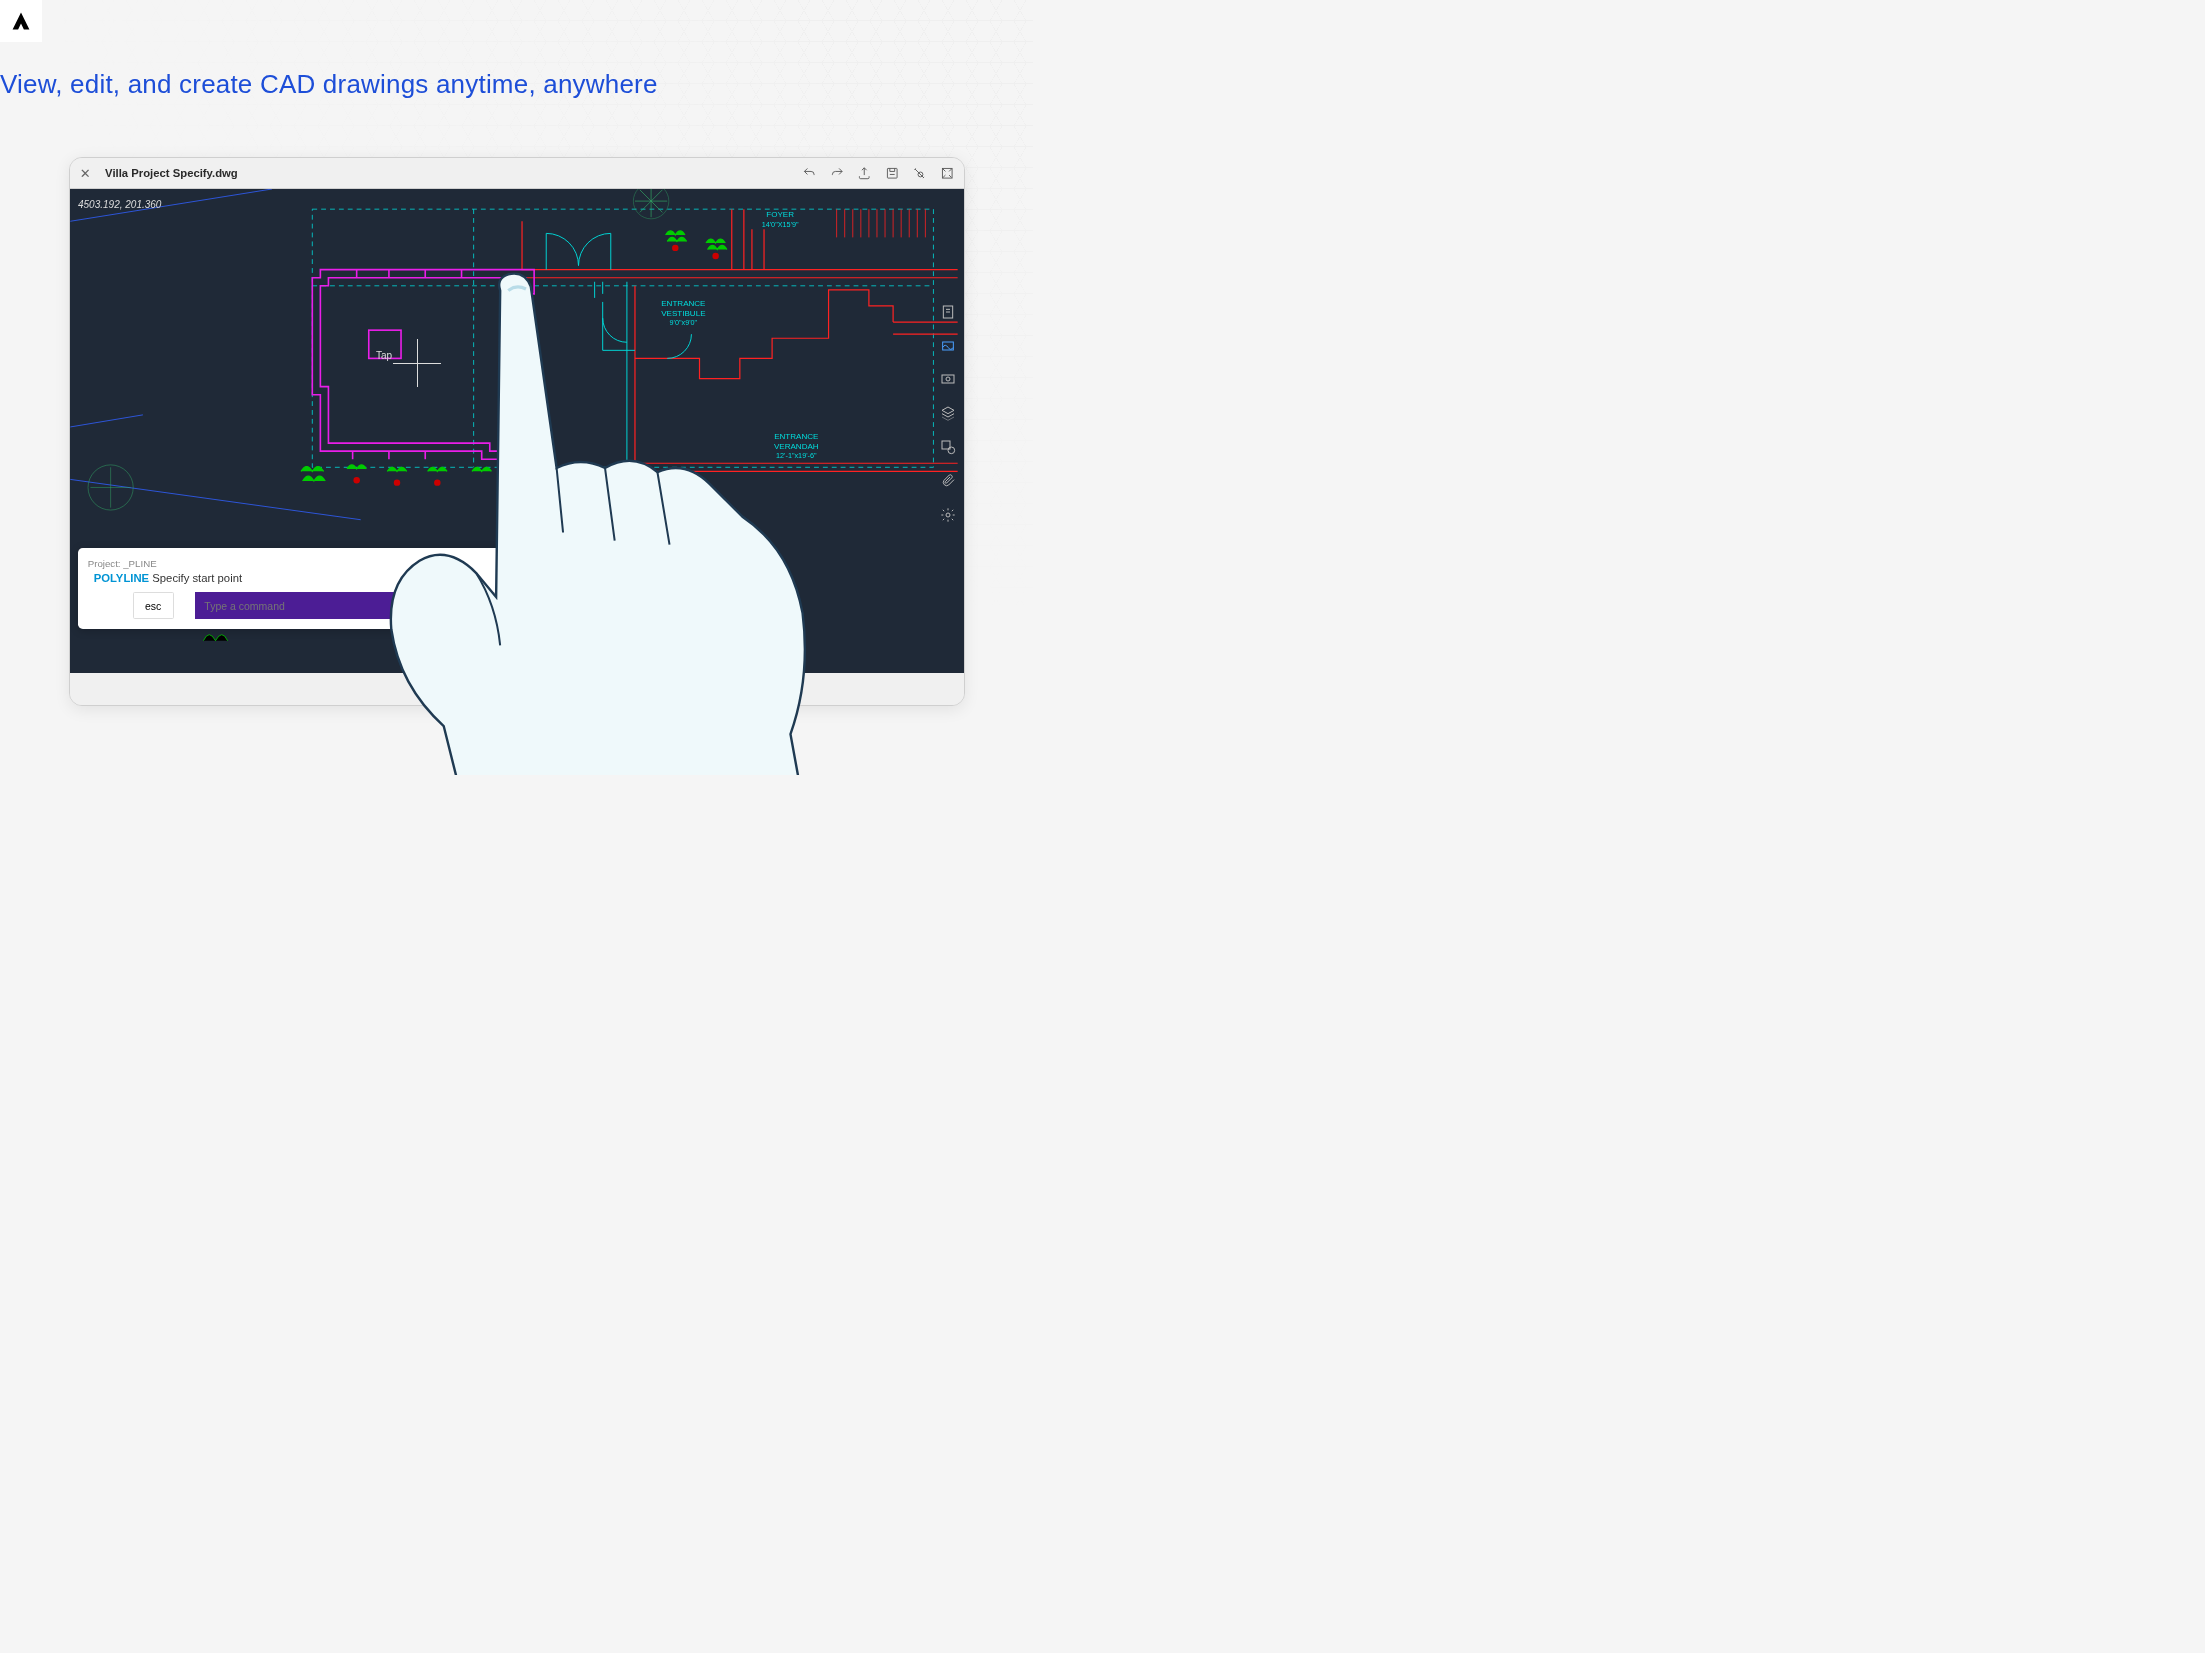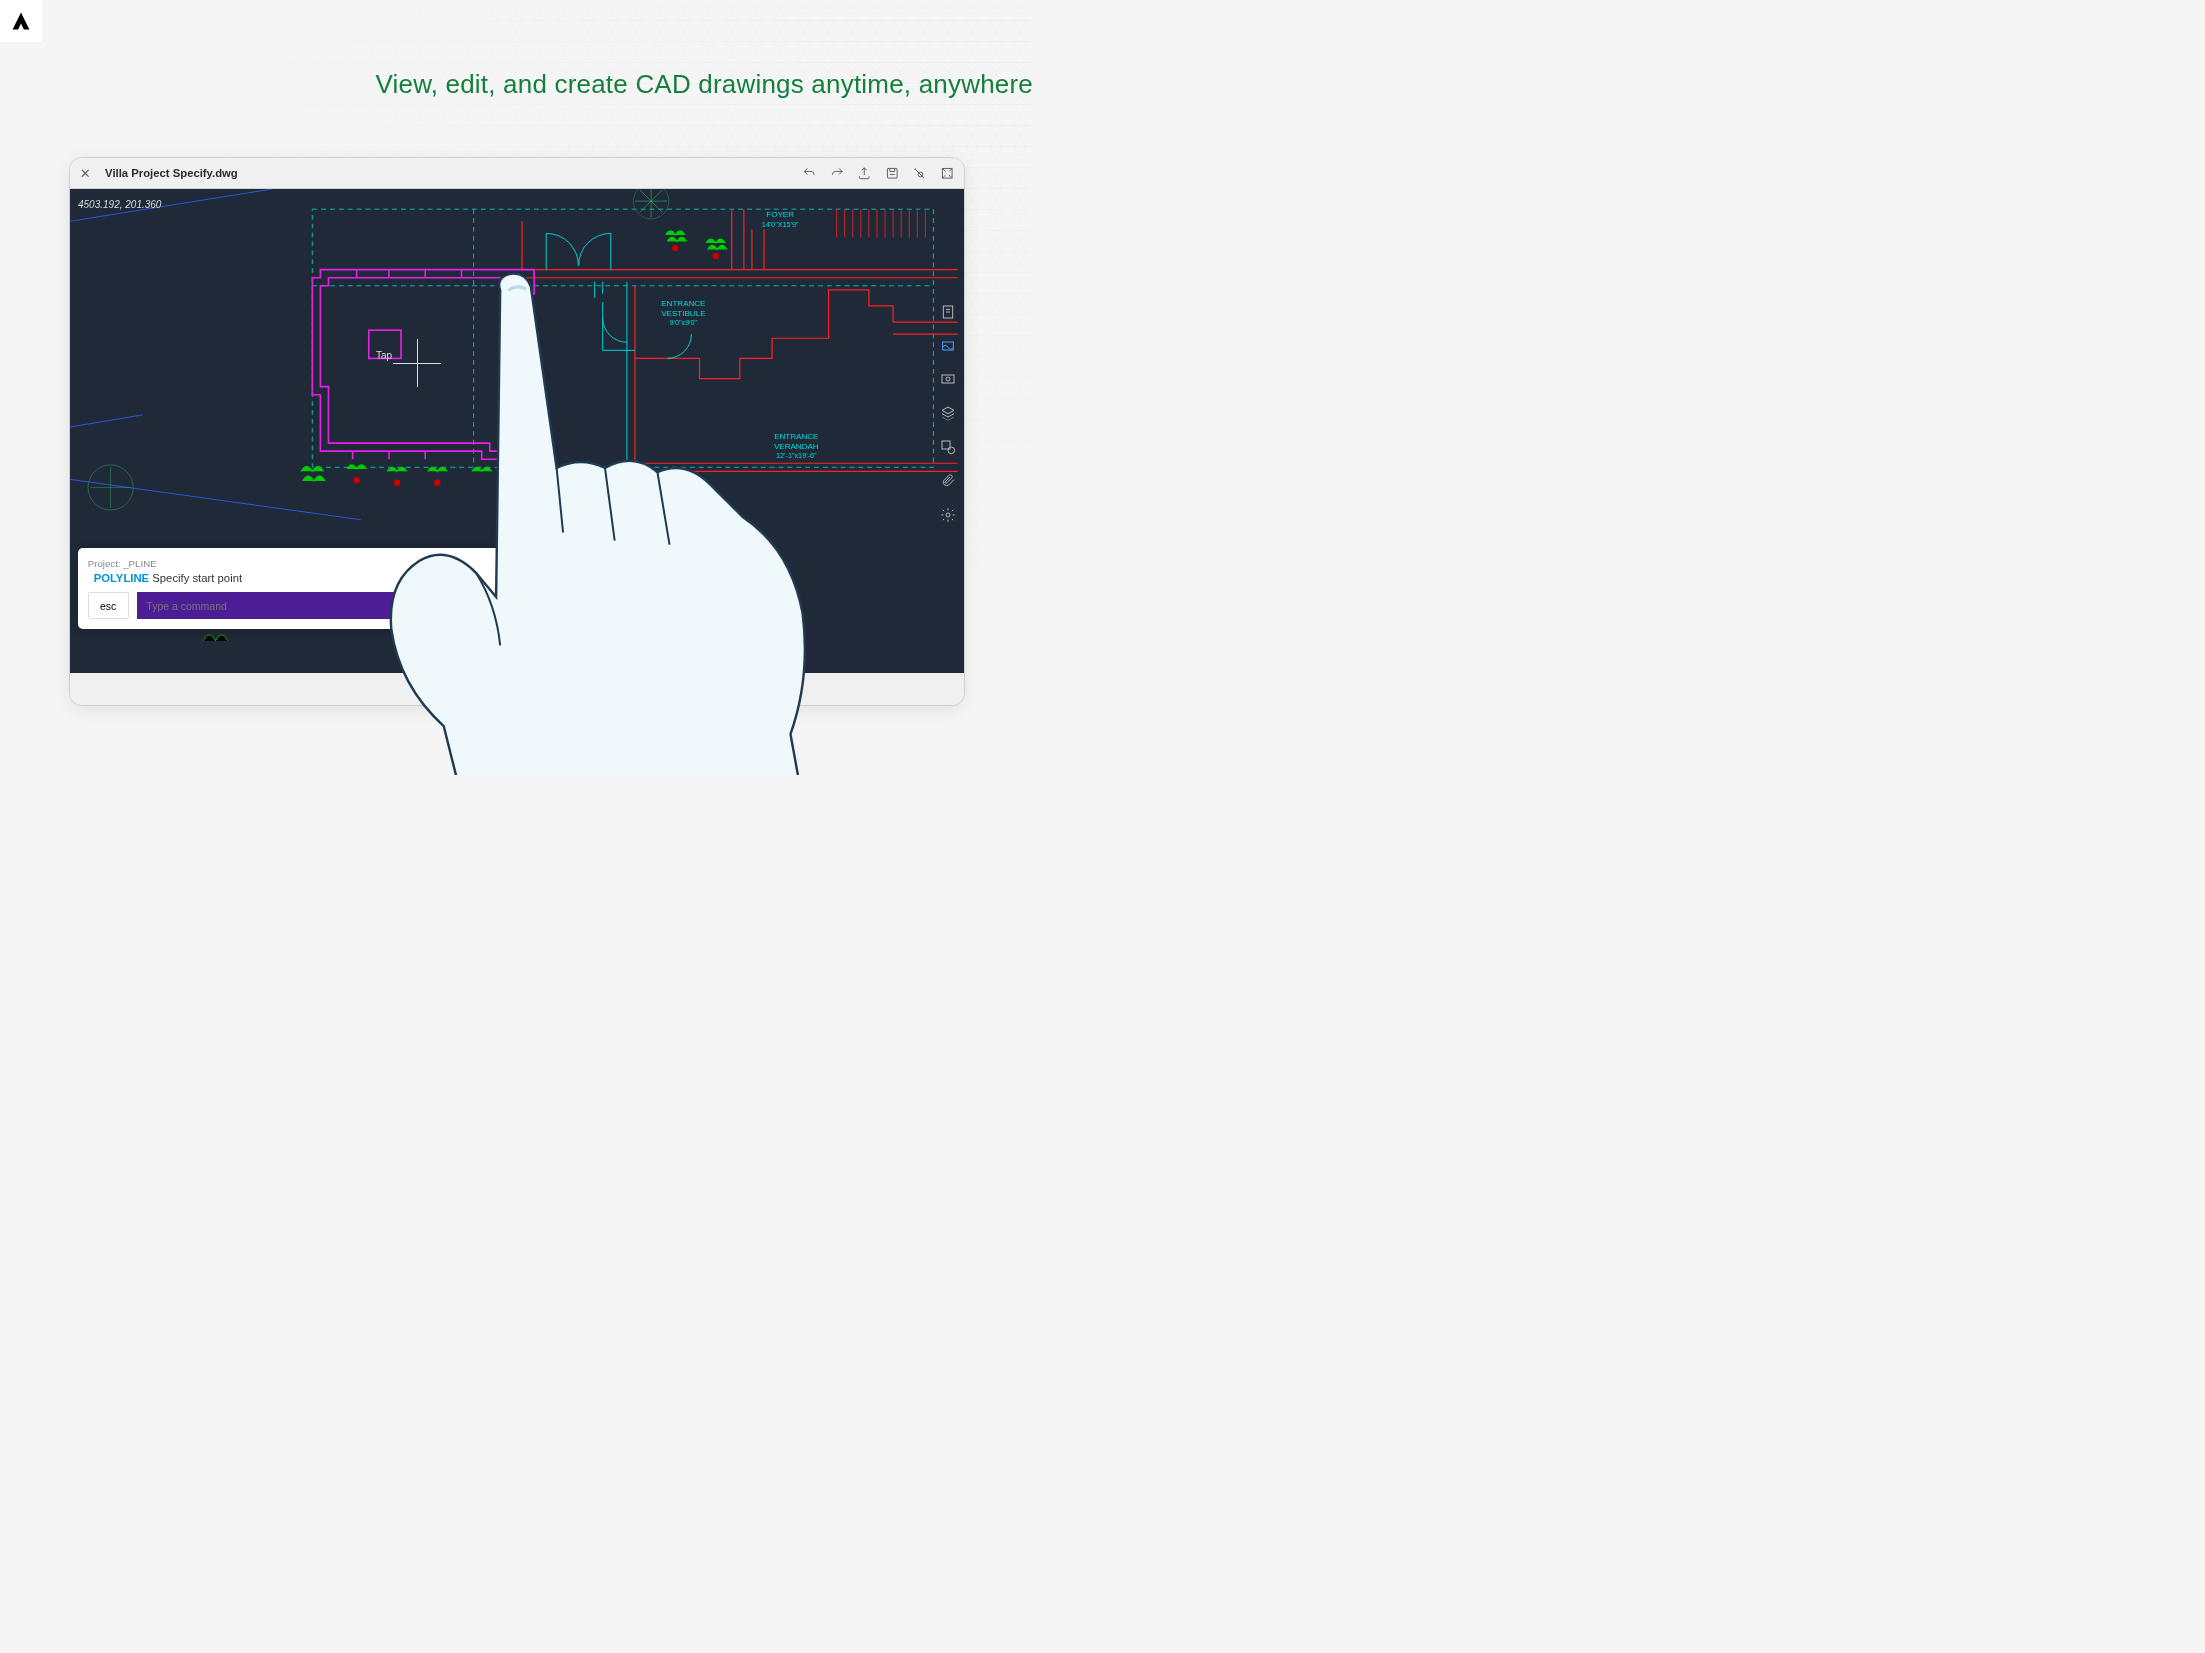--- a/index.html
+++ b/index.html
@@ -35,24 +35,24 @@
   height: 42px;
   background: white;
   display: flex;
   align-items: center;
   justify-content: center;
 }
 .logo-box svg { width: 24px; height: 24px; }
 
 
 .headline {
-  text-align: right;
+  text-align: left;
   font-size: 26px;
   font-weight: 500;
-  color: #15803d;
+  color: #1d4ed8;
   margin-top: 69px;
   letter-spacing: 0.2px;
   position: relative;
   z-index: 2;
 }
 
 
 .device {
   position: absolute;
   left: 69px;
@@ -156,21 +156,21 @@
   background: white;
   border-radius: 4.8px;
   padding: 9.7px;
   box-shadow: 0 1.6px 8px rgba(0,0,0,0.2);
   z-index: 5;
 }
 .cmd-history { color: #888; font-size: 9.7px; margin-bottom: 3.2px; }
 .cmd-prompt { font-size: 11.3px; margin-bottom: 8px; }
 .cmd-prompt .cmd-name { color: #0094d4; font-weight: 600; padding-left: 6px; }
 .cmd-prompt .cmd-text { color: #333; }
-.cmd-input-row { display: flex; gap: 8px; }
+.cmd-input-row { display: flex; gap: 21px; margin-left: 45px; }
 .cmd-btn {
   background: white;
   border: 0.8px solid #ddd;
   padding: 6.5px 11.3px;
   font-size: 10.5px;
   border-radius: 1.6px;
   cursor: pointer;
 }
 .cmd-input {
   flex: 1;

